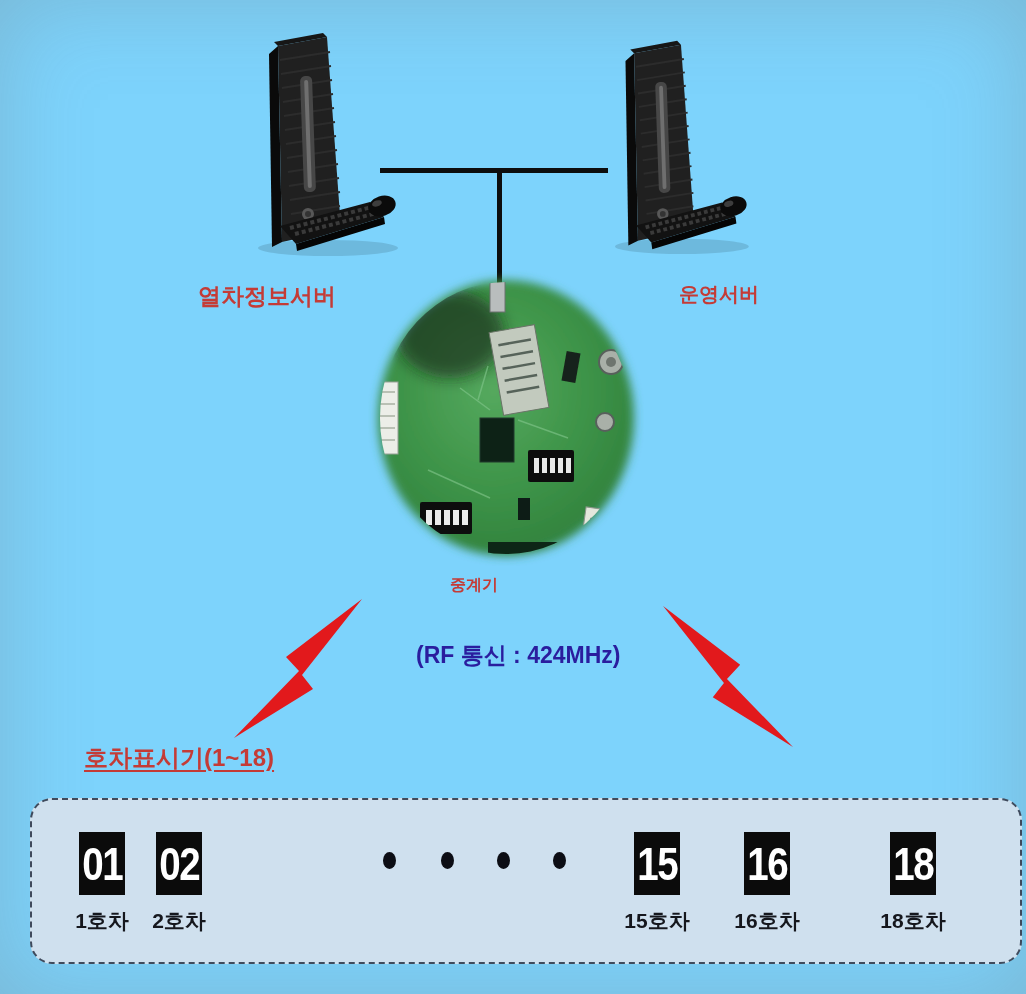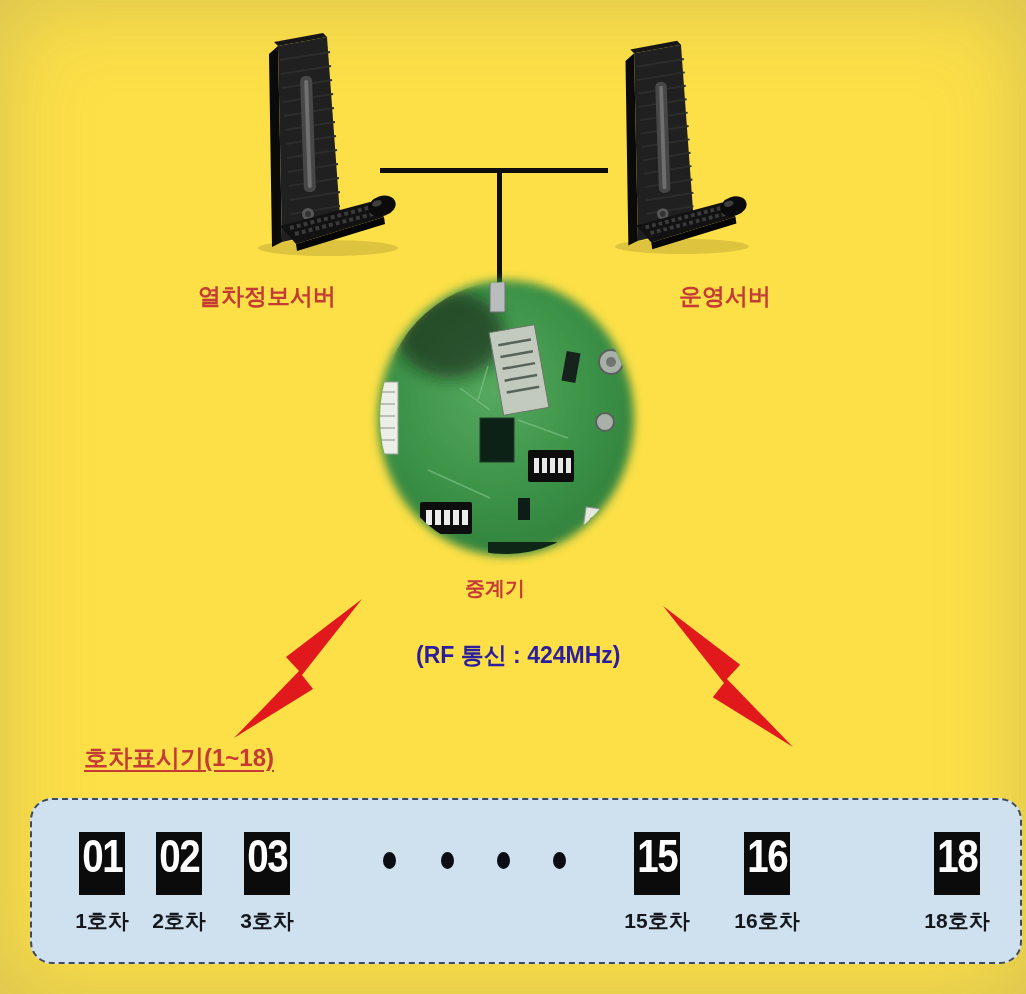--- a/index.html
+++ b/index.html
@@ -1,51 +1,51 @@
 <!DOCTYPE html>
 <html><head>
 <meta charset="utf-8">
 <style>
   html,body{margin:0;padding:0;background:#e9e9e9;}
   .canvas{
     position:relative;width:1026px;height:994px;margin:0 auto;
-    background:#fde047;overflow:hidden;
+    background:#7dd3fc;overflow:hidden;
     box-shadow:inset 0 0 90px rgba(110,110,112,0.28);
     font-family:"Liberation Sans","DejaVu Sans",sans-serif;
   }
   
   .computer{position:absolute;}
   .computer.left{left:250px;top:30px;width:152px;height:228px;}
   .computer.right{left:606px;top:38px;width:148px;height:218px;}
   
   .hline{position:absolute;left:380px;top:168px;width:228px;height:5px;background:#0d0d0d;}
   .vline{position:absolute;left:497px;top:170px;width:5px;height:113px;background:#0d0d0d;}
   
   .lbl{position:absolute;font-weight:bold;white-space:nowrap;}
   .lbl.red{color:#c43b36;}
   .server-left-label{left:198px;top:281px;font-size:23px;}
-  .server-right-label{left:679px;top:281px;font-size:23px;}
-  .repeater-label{left:465px;top:575px;font-size:20px;}
+  .server-right-label{left:679px;top:281px;font-size:20px;}
+  .repeater-label{left:450px;top:575px;font-size:16px;}
   .rf-label{left:416px;top:640px;font-size:23px;color:#2a1d9e;}
   .indicator-title{left:37px;top:742px;font-size:24px;text-decoration:underline;text-underline-offset:4px;margin-left:47px;}
   
   .pcb{position:absolute;left:368px;top:270px;width:276px;height:296px;}
   
   .bolt{position:absolute;}
   .bolt.left{left:228px;top:596px;width:140px;height:148px;}
   .bolt.right{left:657px;top:598px;width:142px;height:160px;transform:scaleX(-1);}
   
   .panel{
     position:absolute;left:30px;top:798px;width:988px;height:162px;
     background:#cfe0ee;border:2px dashed #3f4a5c;border-radius:22px;
   }
   .cell{position:absolute;top:0;width:76px;height:160px;text-align:center;}
   .numbox{
     width:46px;height:63px;margin:32px auto 0 auto;background:#0b0b0b;
-    display:flex;justify-content:center;
+    display:flex;align-items:center;justify-content:center;
     color:#ffffff;font-weight:bold;font-size:47px;line-height:1;
   }
   .numbox span{display:inline-block;transform:scaleX(0.82);letter-spacing:-2px;}
   .carlbl{margin-top:12px;font-size:21px;font-weight:bold;color:#15171d;white-space:nowrap;}
   .dot{position:absolute;top:52px;width:13px;height:17px;border-radius:50%;background:#0c0d14;}
 </style>
 </head>
 <body>
 
 <div class="canvas">
@@ -242,45 +242,39 @@
           <span>01</span>
         </div>
       <div class="carlbl">1호차</div>
     </div>
     <div class="cell" style="left:109px">
       <div class="numbox">
           <span>02</span>
         </div>
       <div class="carlbl">2호차</div>
     </div>
-    <div class="cell" style="left:197px">
-      <div class="numbox">
-          <span>03</span>
-        </div>
-      <div class="carlbl">3호차</div>
-    </div>
 
     <span class="dot" style="left:351px"></span>
     <span class="dot" style="left:409px"></span>
     <span class="dot" style="left:465px"></span>
     <span class="dot" style="left:521px"></span>
 
     <div class="cell" style="left:587px">
       <div class="numbox">
           <span>15</span>
         </div>
       <div class="carlbl">15호차</div>
     </div>
     <div class="cell" style="left:697px">
       <div class="numbox">
           <span>16</span>
         </div>
       <div class="carlbl">16호차</div>
     </div>
-    <div class="cell" style="left:887px">
+    <div class="cell" style="left:843px">
       <div class="numbox">
           <span>18</span>
         </div>
       <div class="carlbl">18호차</div>
     </div>
   </div>
 
 </div>
 
 </body></html>

